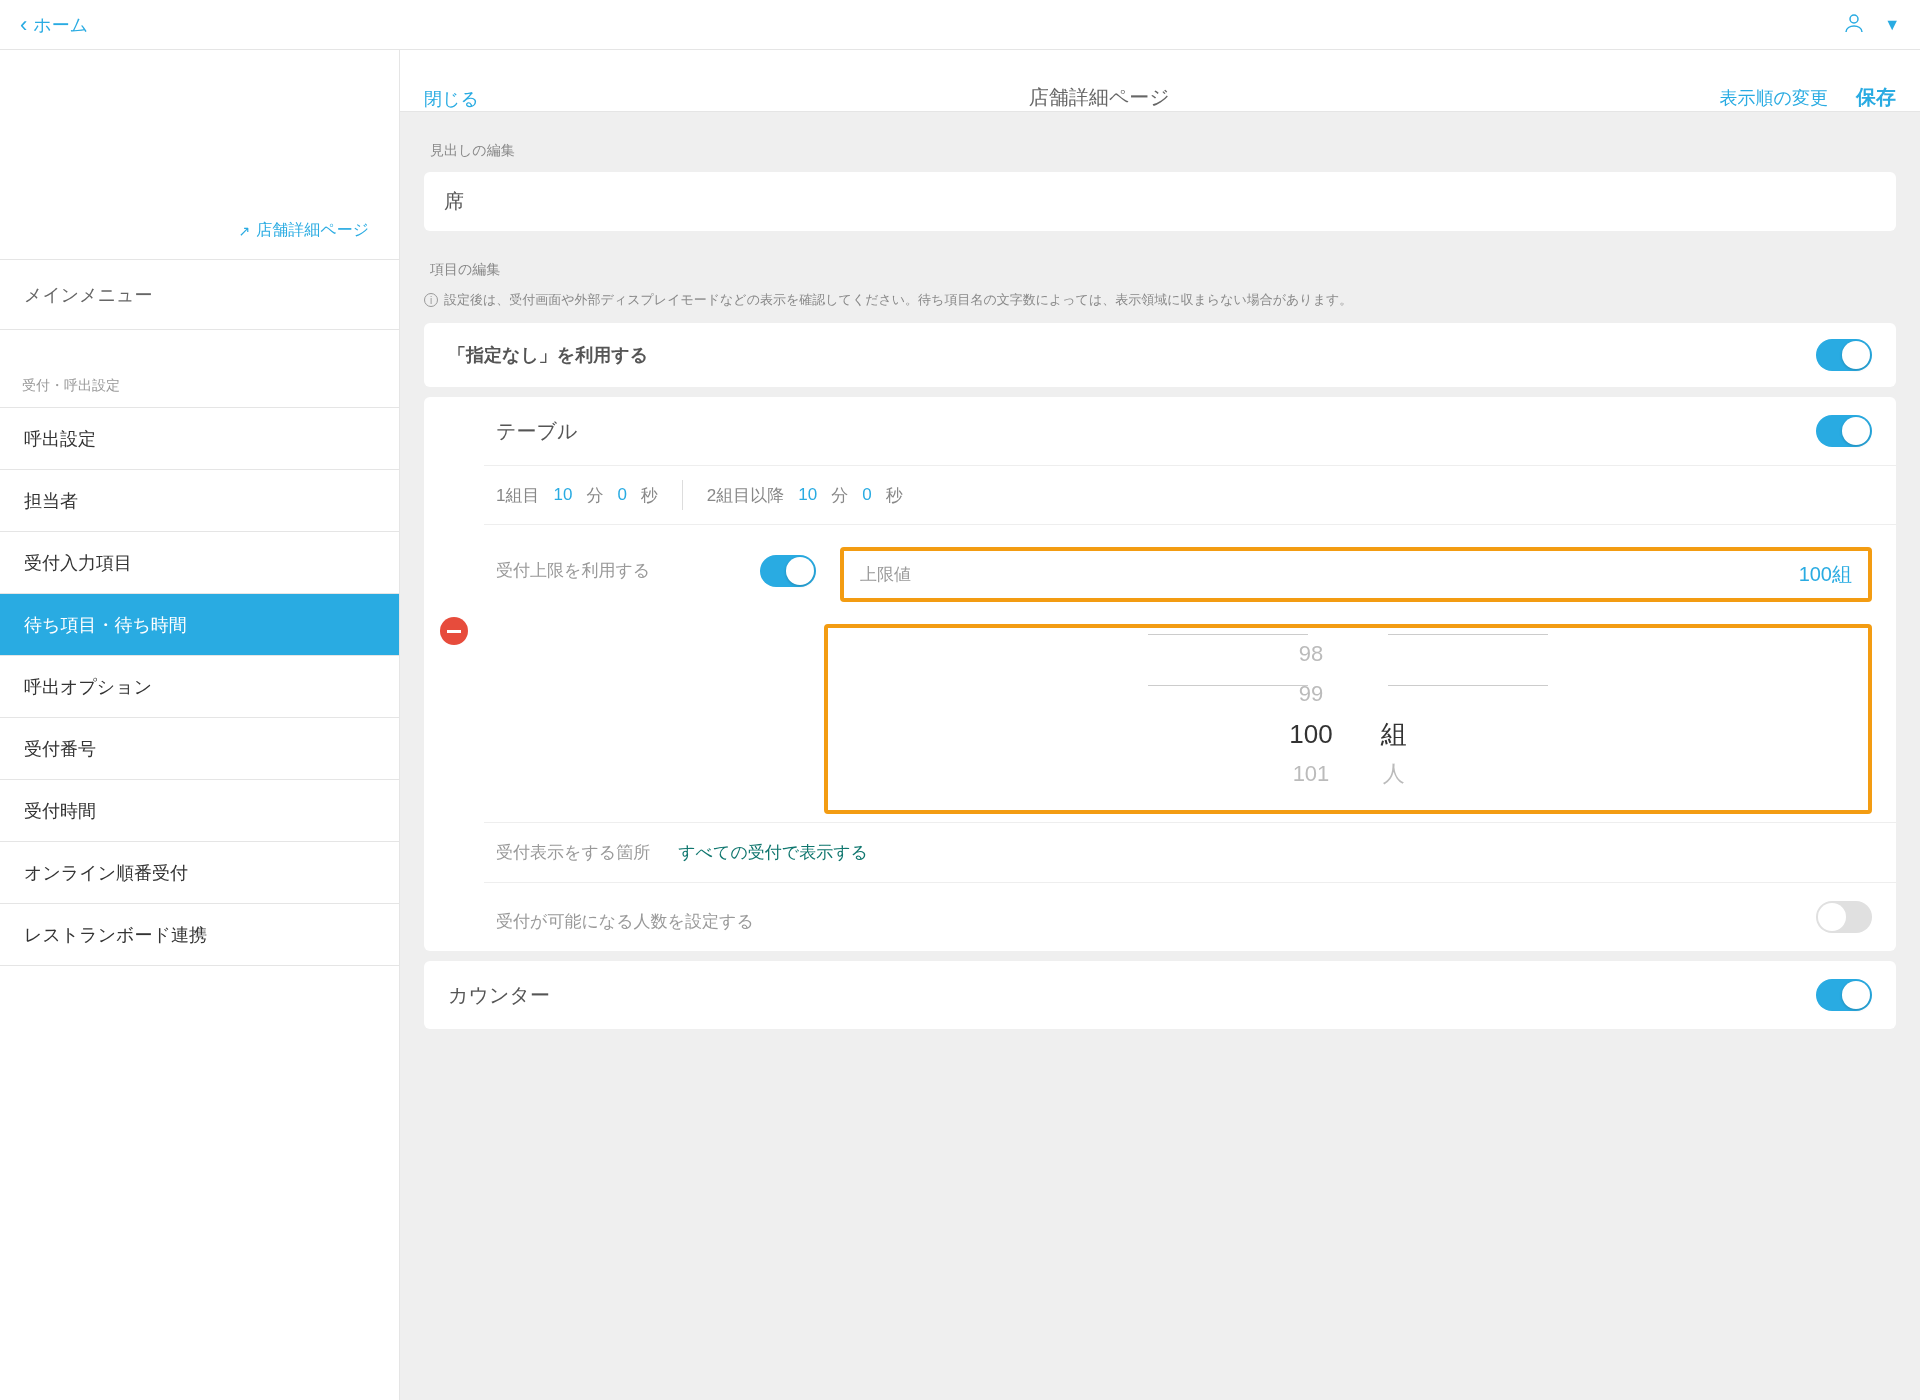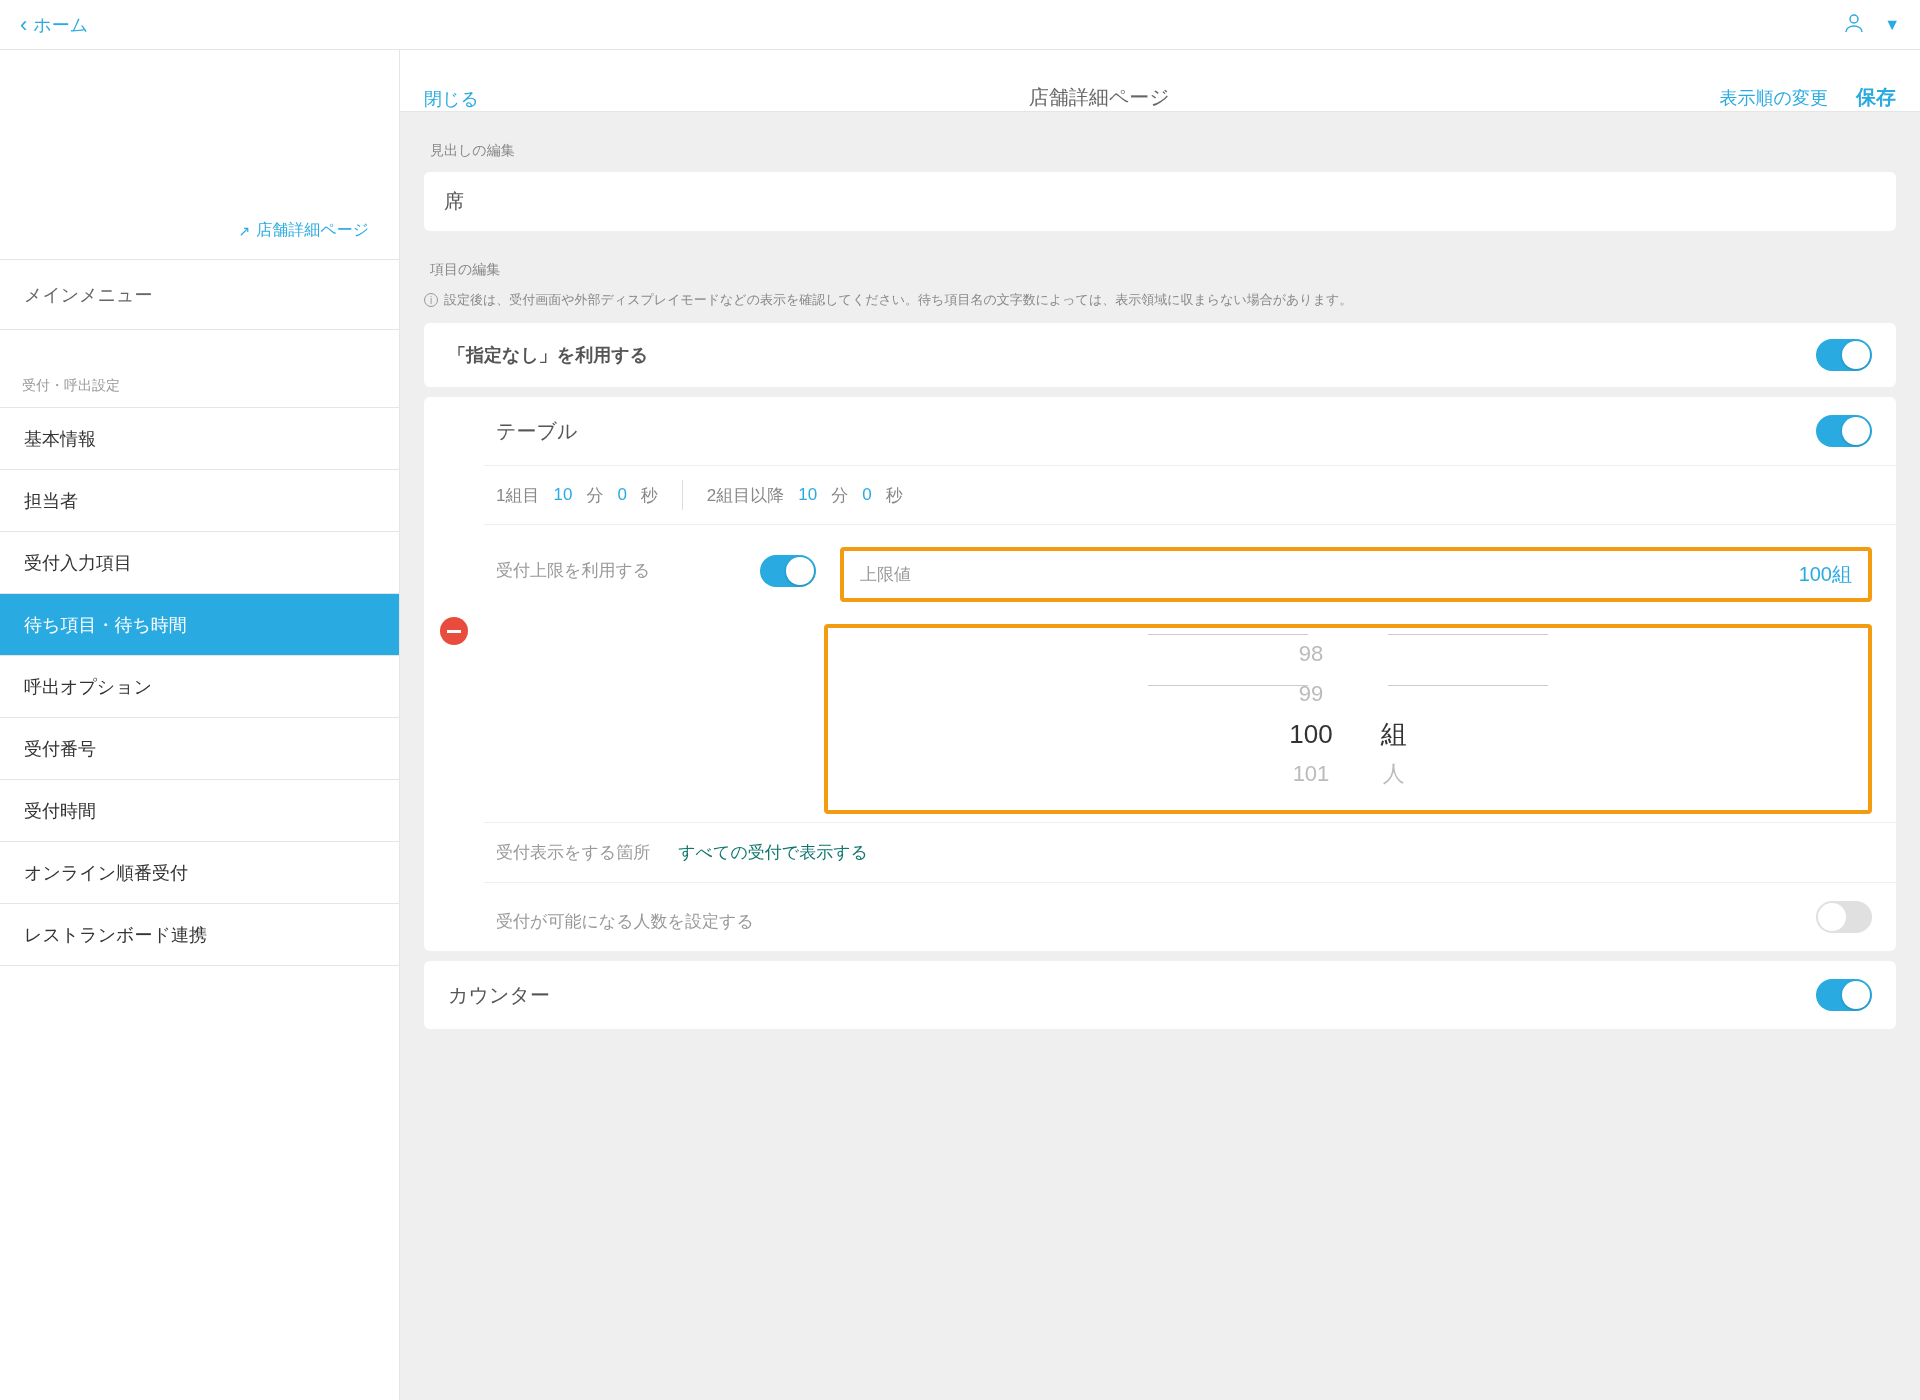--- a/index.html
+++ b/index.html
@@ -119,21 +119,21 @@
         <span>店舗詳細ページ</span>
       </div>
     </div>
     <div class="sidebar-cell main-menu">
       <span>メインメニュー</span>
     </div>
     <div class="sidebar-section-label">
       <span>受付・呼出設定</span>
     </div>
     <div class="sidebar-cell">
-        <span>基本情報</span>
+        <span>呼出設定</span>
       </div>
     <div class="sidebar-cell">
         <span>担当者</span>
       </div>
     <div class="sidebar-cell">
         <span>受付入力項目</span>
       </div>
     <div class="sidebar-cell active">
         <span>待ち項目・待ち時間</span>
       </div>

